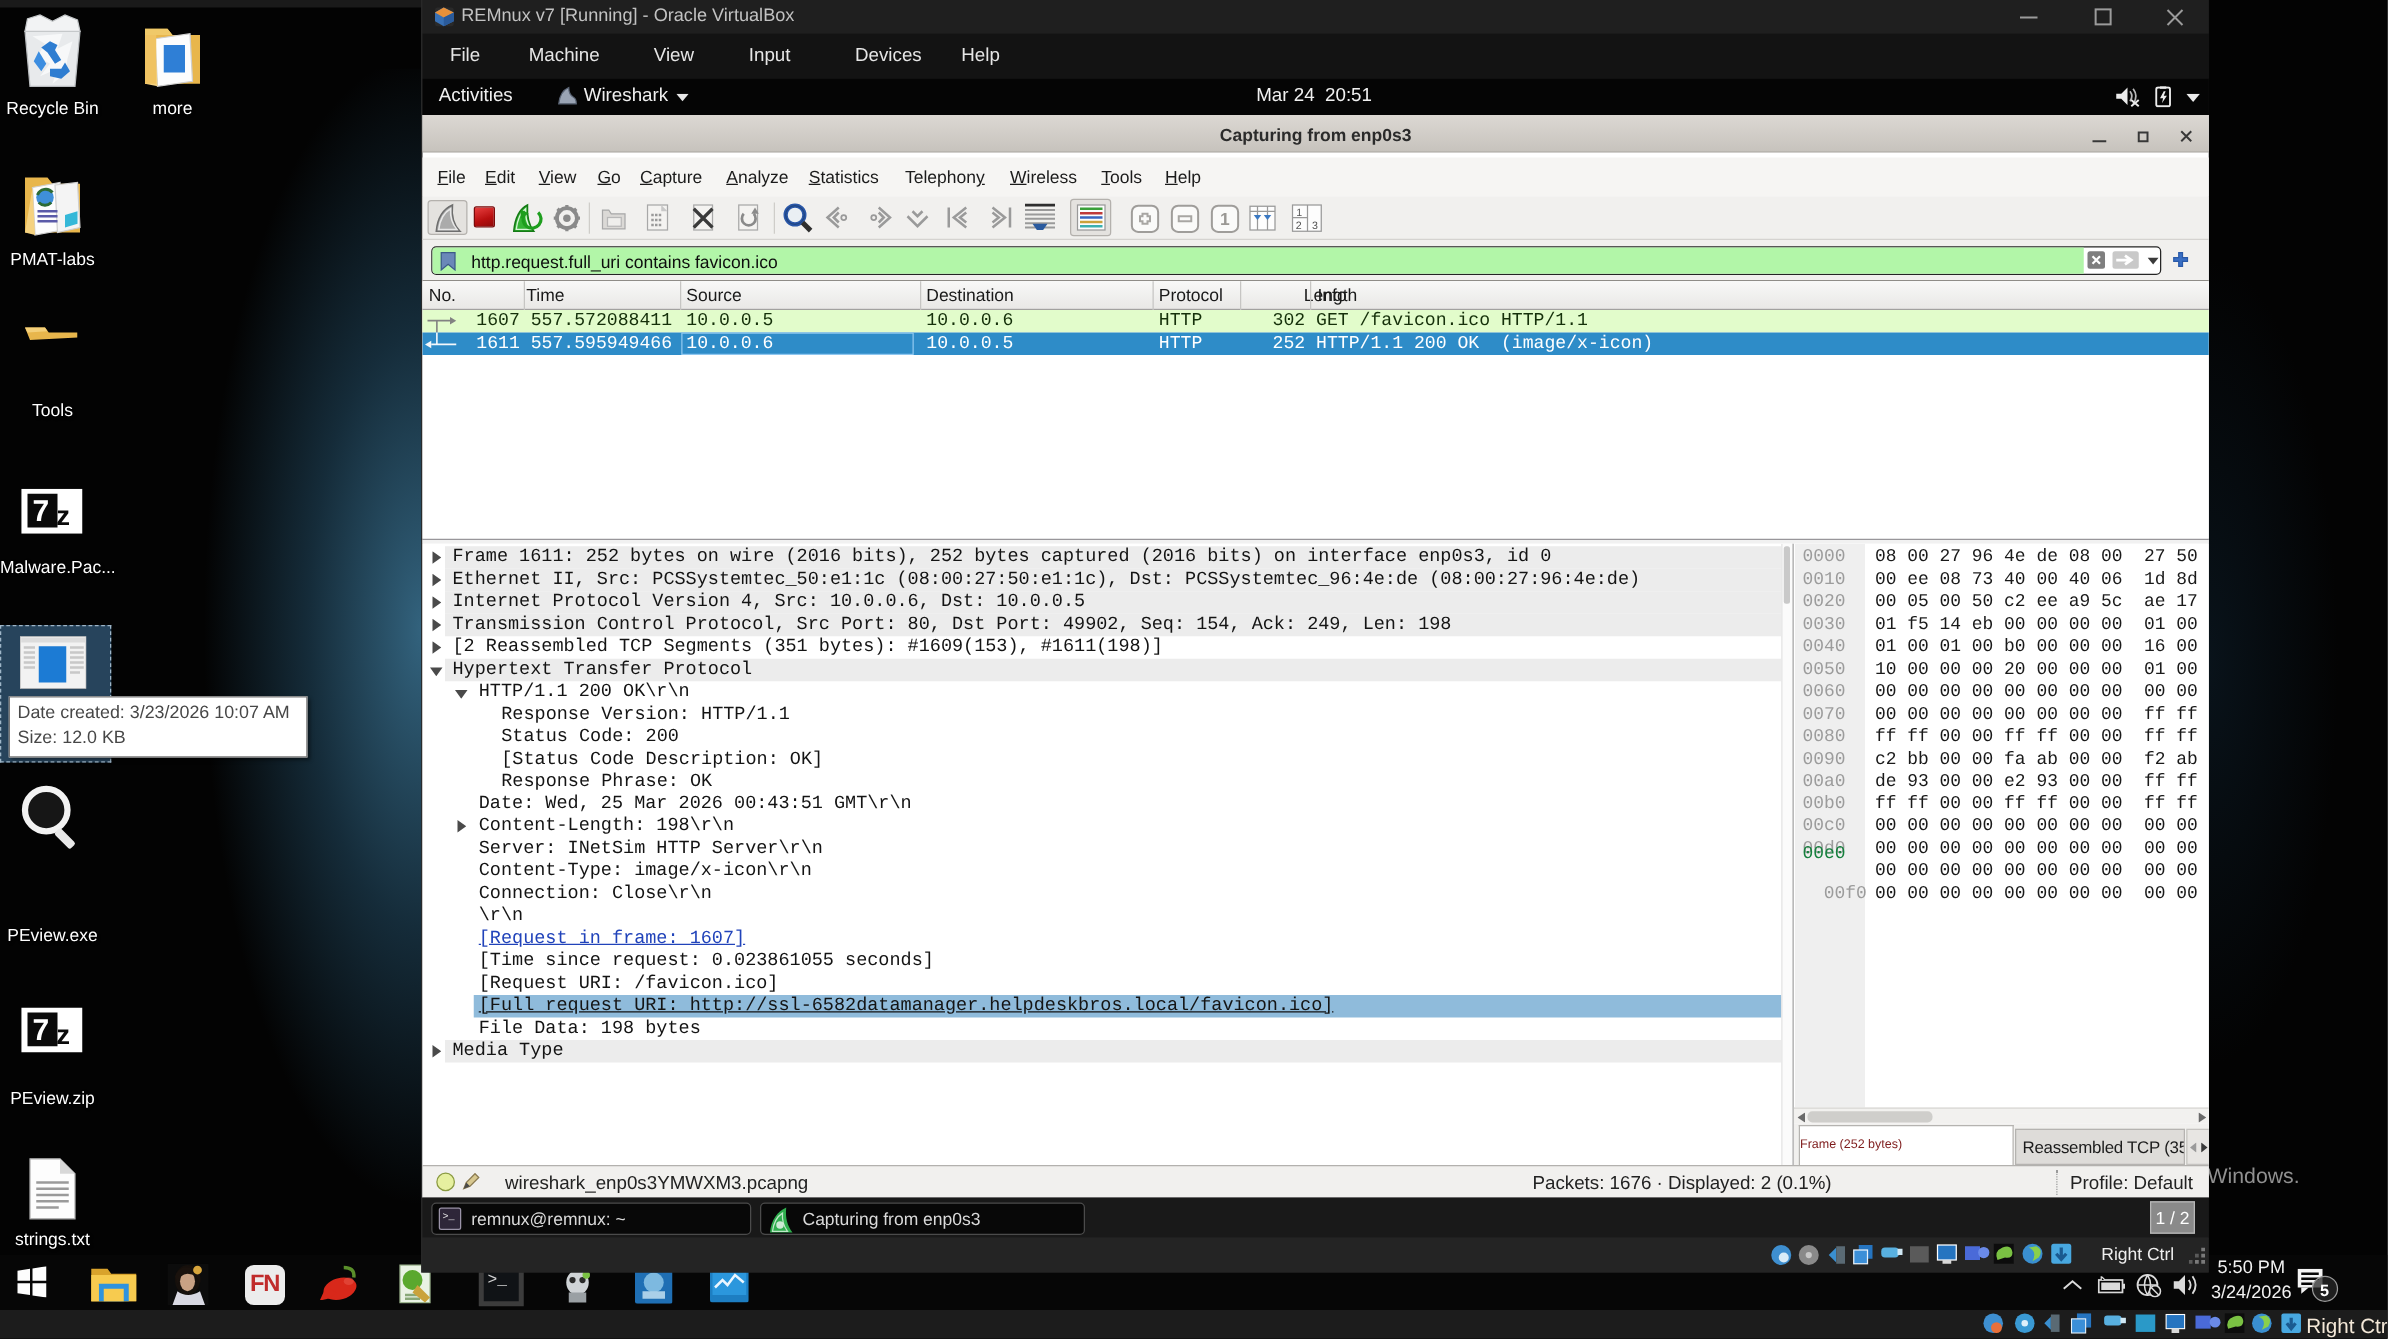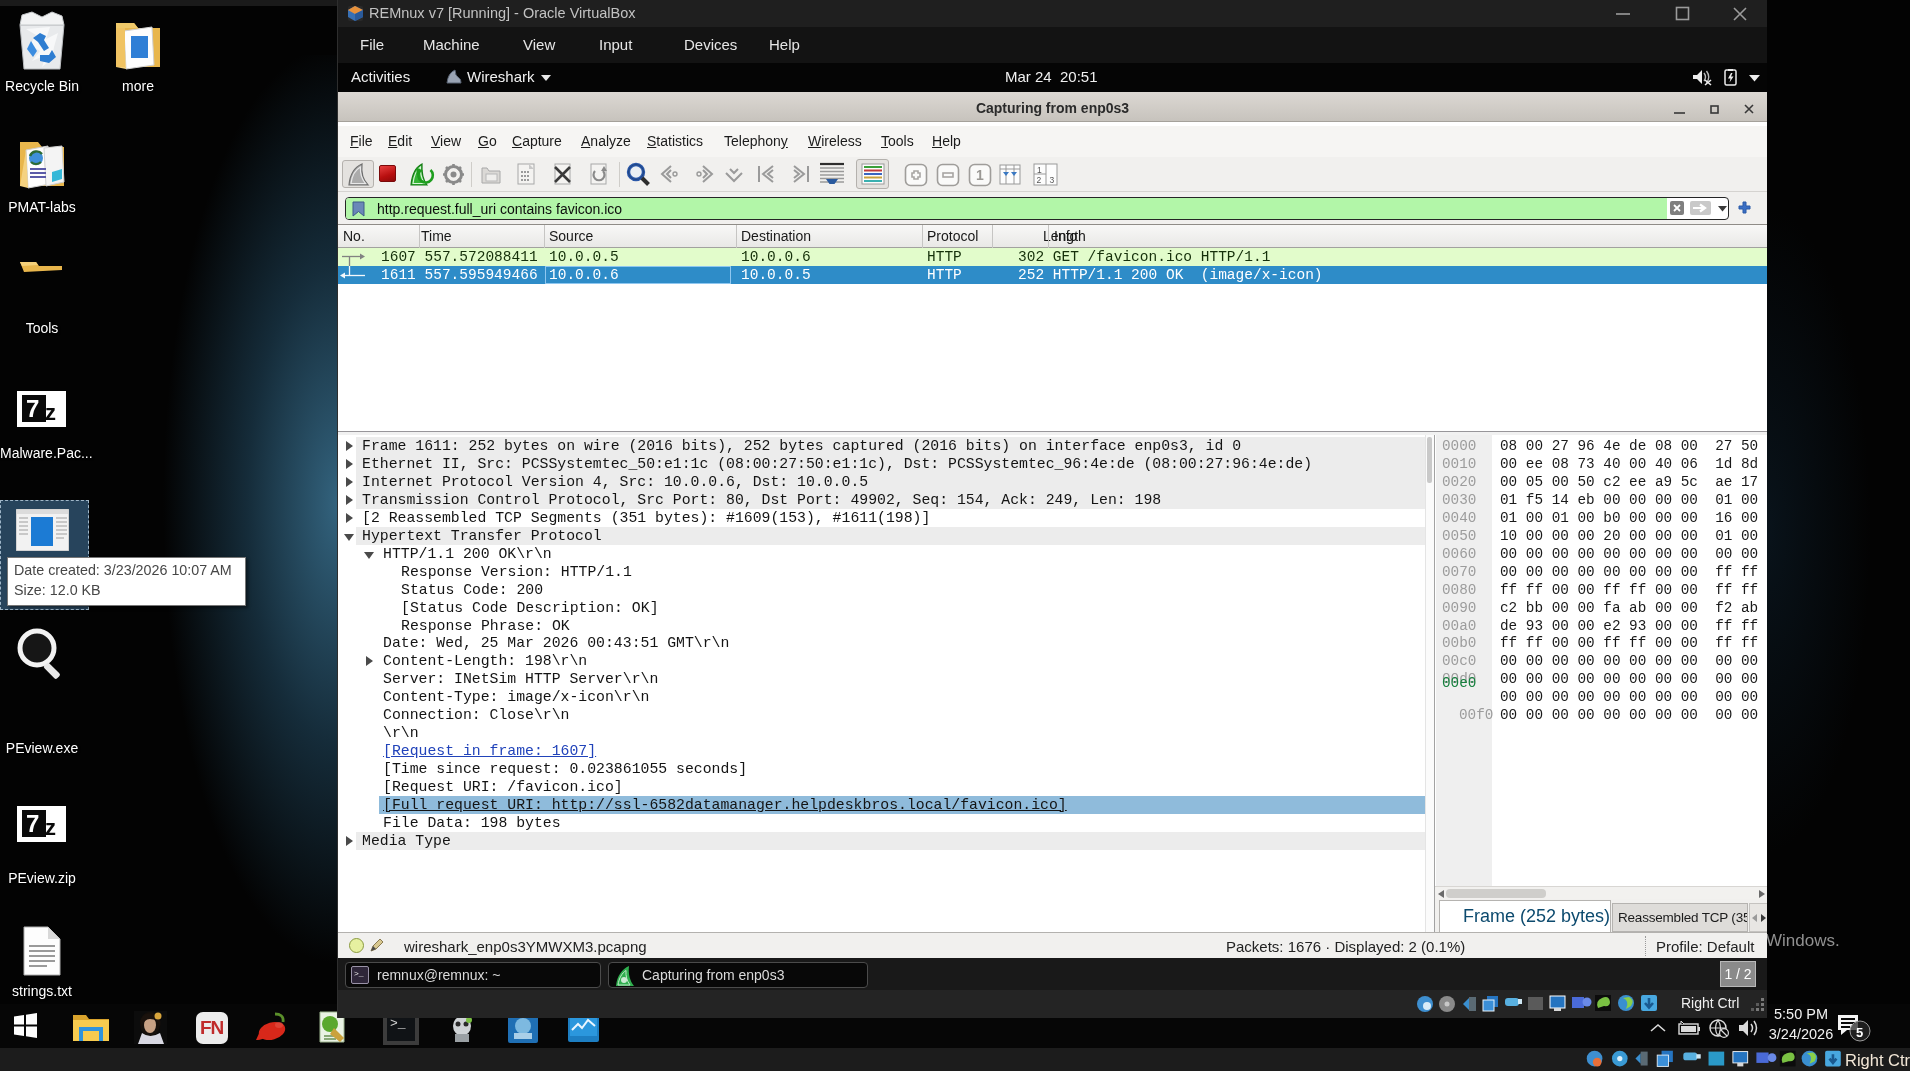--- a/index.html
+++ b/index.html
@@ -633,21 +633,21 @@
         <div style="position:absolute;left:0;top:451px;width:333px;height:13px;background:#f2f1ef;border-top:1px solid #d8d6d3;">
             <svg style="position:absolute;left:3px;top:3px;" width="7" height="8" viewBox="0 0 7 8">
               <polygon points="6,0 6,8 0,4" fill="#6a6a6a"></polygon>
             </svg>
             <svg style="position:absolute;left:323px;top:3px;" width="7" height="8" viewBox="0 0 7 8">
               <polygon points="1,0 1,8 7,4" fill="#6a6a6a"></polygon>
             </svg>
             <div style="position:absolute;left:11px;top:2px;width:100px;height:9px;background:#cfcecb;border-radius:4px;"></div>
           </div>
         <div style="position:absolute;left:0;top:464px;width:333px;height:33px;background:#f1f0ee;">
-            <div style="position:absolute;left:4px;top:1px;width:172px;height:32px;background:#fff;border:1px solid #b5b3b0;border-bottom:none;font-family:'Liberation Sans',sans-serif;font-size:18px;color:#0c4a6e;text-align:right;line-height:30px;">Frame (252 bytes)</div>
+            <div style="position:absolute;left:4px;top:1px;width:172px;height:32px;background:#fff;border:1px solid #b5b3b0;border-bottom:none;font-family:'Liberation Sans',sans-serif;font-size:10px;color:#7f1d1d;text-align:left;line-height:30px;">Frame (252 bytes)</div>
             <div style="position:absolute;left:177px;top:4px;width:136px;height:29px;background:#dedcd9;border:1px solid #b5b3b0;font-family:'Liberation Sans',sans-serif;font-size:13.5px;color:#1c1c1c;white-space:nowrap;overflow:hidden;line-height:27px;padding-left:5px;letter-spacing:-0.2px;">Reassembled TCP (35</div>
             <div style="position:absolute;left:314px;top:4px;width:19px;height:29px;background:#e8e6e3;border:1px solid #c5c3c0;">
               <svg style="position:absolute;left:1px;top:10px;" width="7" height="8" viewBox="0 0 7 8">
                 <polygon points="6,0 6,8 1,4" fill="#9a9a9a"></polygon>
               </svg>
               <svg style="position:absolute;left:10px;top:10px;" width="7" height="8" viewBox="0 0 7 8">
                 <polygon points="1,0 1,8 6,4" fill="#3a3a3a"></polygon>
               </svg>
             </div>
           </div>

